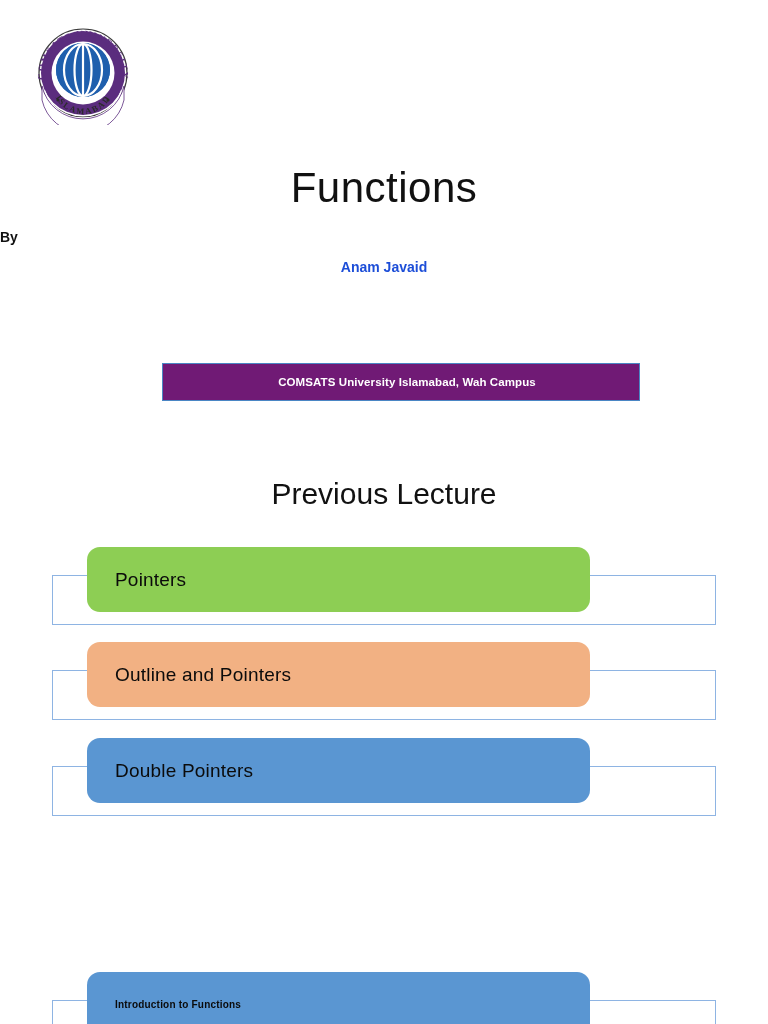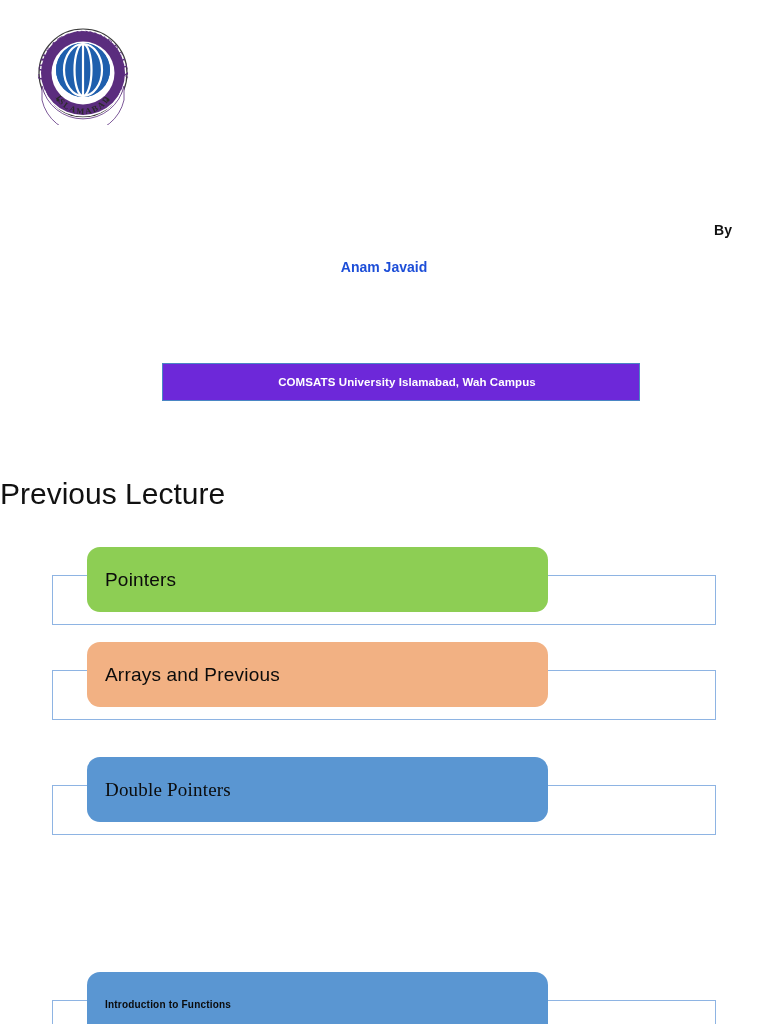--- a/index.html
+++ b/index.html
@@ -43,23 +43,23 @@
     text-align: center;
     font-size: 42px;
     font-weight: 400;
     letter-spacing: 0.5px;
     color: #111111;
     line-height: 1.1;
   }
   .by-line {
     position: absolute;
     left: 0;
-    top: 222px;
+    top: 229px;
     width: 732px;
-    text-align: right;
+    text-align: left;
     font-size: 14px;
     font-weight: 700;
     color: #111111;
   }
   .author-line {
     position: absolute;
     left: 0;
     top: 259px;
     width: 768px;
     text-align: center;
@@ -67,40 +67,41 @@
     font-weight: 700;
     color: #1d4ed8;
   }
 
   .campus-banner {
     position: absolute;
     left: 162px;
     top: 363px;
     width: 478px;
     height: 38px;
-    background: #6d28d9;
+    background: #701a75;
     border: 1px solid #4A86C4;
     box-sizing: border-box;
     display: flex;
     align-items: center;
     justify-content: center;
     padding-left: 12px;
   }
   .campus-banner span {
     font-size: 11.5px;
     font-weight: 600;
     color: #ffffff;
     letter-spacing: 0.1px;
   }
 
   
   .section-heading {
     position: absolute;
     left: 0;
     width: 768px;
+    text-align: center;
     font-size: 30px;
     font-weight: 400;
     color: #111111;
   }
   #previous-lecture-heading { top: 477px; }
   #lecture-outline-heading  { top: 910px; }
 
   
   .row {
     position: absolute;
@@ -115,42 +116,42 @@
     width: 664px;
     height: 50px;
     border: 1.2px solid #8EB4E3;
     box-sizing: border-box;
     background: transparent;
   }
   .row .pill {
     position: absolute;
     left: 35px;
     top: 0;
-    width: 461px;
+    width: 503px;
     height: 65px;
     border-radius: 13px;
     display: flex;
     align-items: center;
     box-sizing: border-box;
-    padding-left: 18px;
+    padding-left: 28px;
   }
   .row .pill span {
     font-size: 19px;
     font-weight: 400;
     color: #0b0b0b;
     letter-spacing: 0.2px;
   }
   .row.small .pill span {
     font-size: 10px;
     font-weight: 700;
   }
 
   #row-pointers        { top: 547px; }
   #row-arrays-pointers { top: 642px; }
-  #row-double-pointers { top: 757px; font-family: Liberation Serif, serif; }
+  #row-double-pointers { top: 738px; }
   #row-intro-functions { top: 972px; }
 
   .fill-green  { background: #8DCE54; }
   .fill-orange { background: #F2B183; }
   .fill-blue   { background: #5A96D2; }
 </style>
 </head>
 <body>
 
 <div class="page">
@@ -182,20 +183,21 @@
       </text>
 
       <text font-family="'Liberation Serif', serif" font-size="8.6" font-weight="700" fill="#2b2b2b" letter-spacing="1.6">
         <textPath href="#arcBot" startOffset="50%" text-anchor="middle">ISLAMABAD</textPath>
       </text>
       <circle cx="30" cy="80" r="1.6" fill="#2b2b2b"></circle>
       <circle cx="80" cy="80" r="1.6" fill="#2b2b2b"></circle>
     </svg>
   </div>
 
+  <div class="deck-title">Functions</div>
 
   <div class="by-line">By</div>
 
   <div class="author-line">Anam Javaid</div>
 
   <div class="campus-banner">
     <span>COMSATS University Islamabad, Wah Campus</span>
   </div>
 
   <div class="section-heading" id="previous-lecture-heading">Previous Lecture</div>
@@ -203,21 +205,21 @@
   <div class="row" id="row-pointers">
     <div class="outline-rect"></div>
     <div class="pill fill-green">
       <span>Pointers</span>
     </div>
   </div>
 
   <div class="row" id="row-arrays-pointers">
     <div class="outline-rect"></div>
     <div class="pill fill-orange">
-      <span>Arrays and Previous</span>
+      <span>Outline and Pointers</span>
     </div>
   </div>
 
   <div class="row" id="row-double-pointers">
     <div class="outline-rect"></div>
     <div class="pill fill-blue">
       <span>Double Pointers</span>
     </div>
   </div>
 

